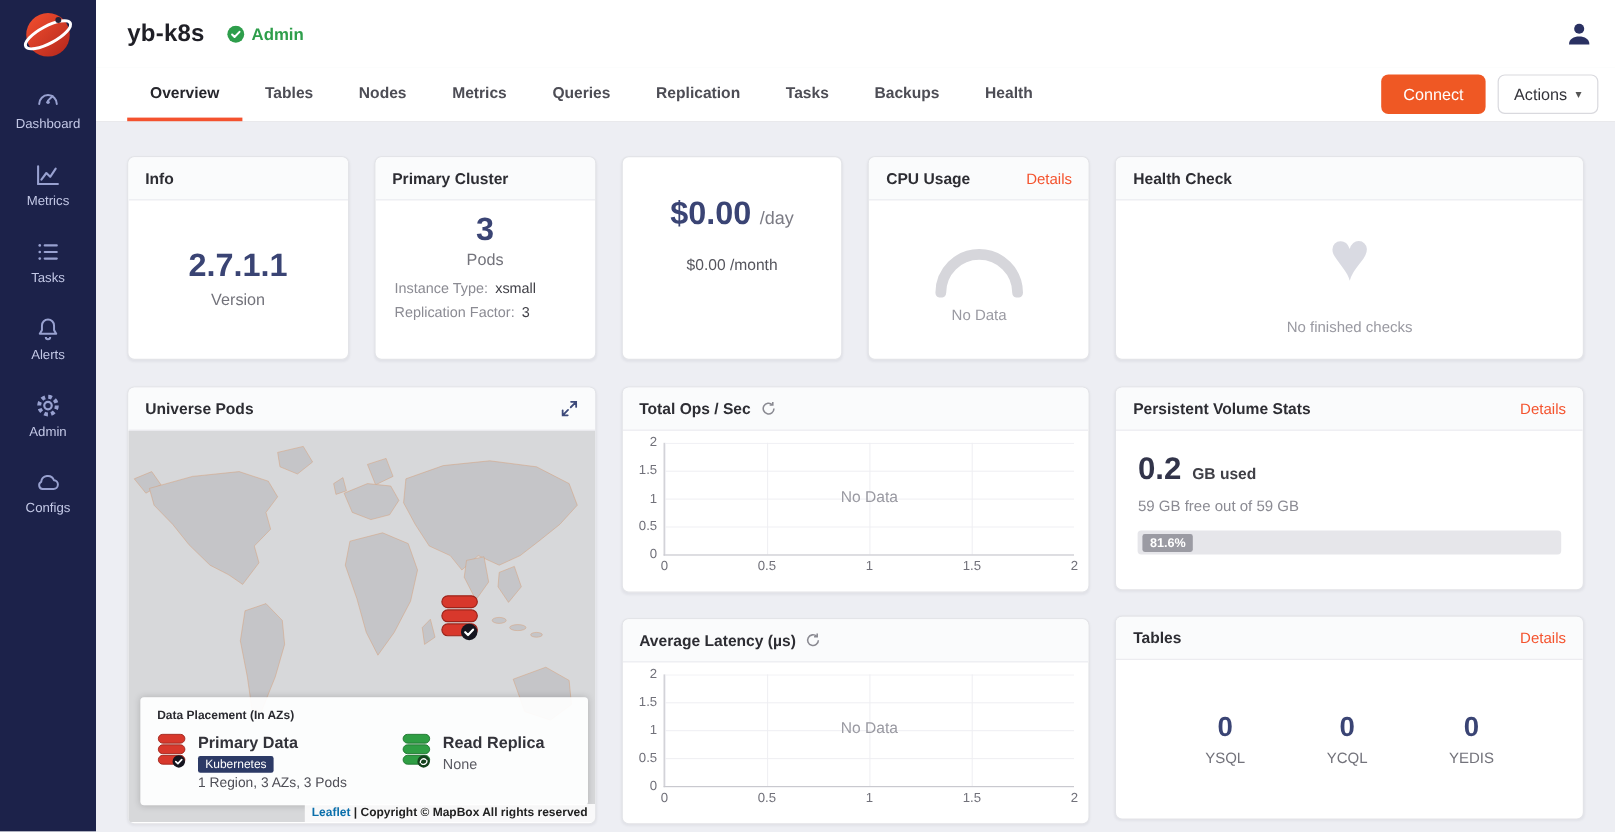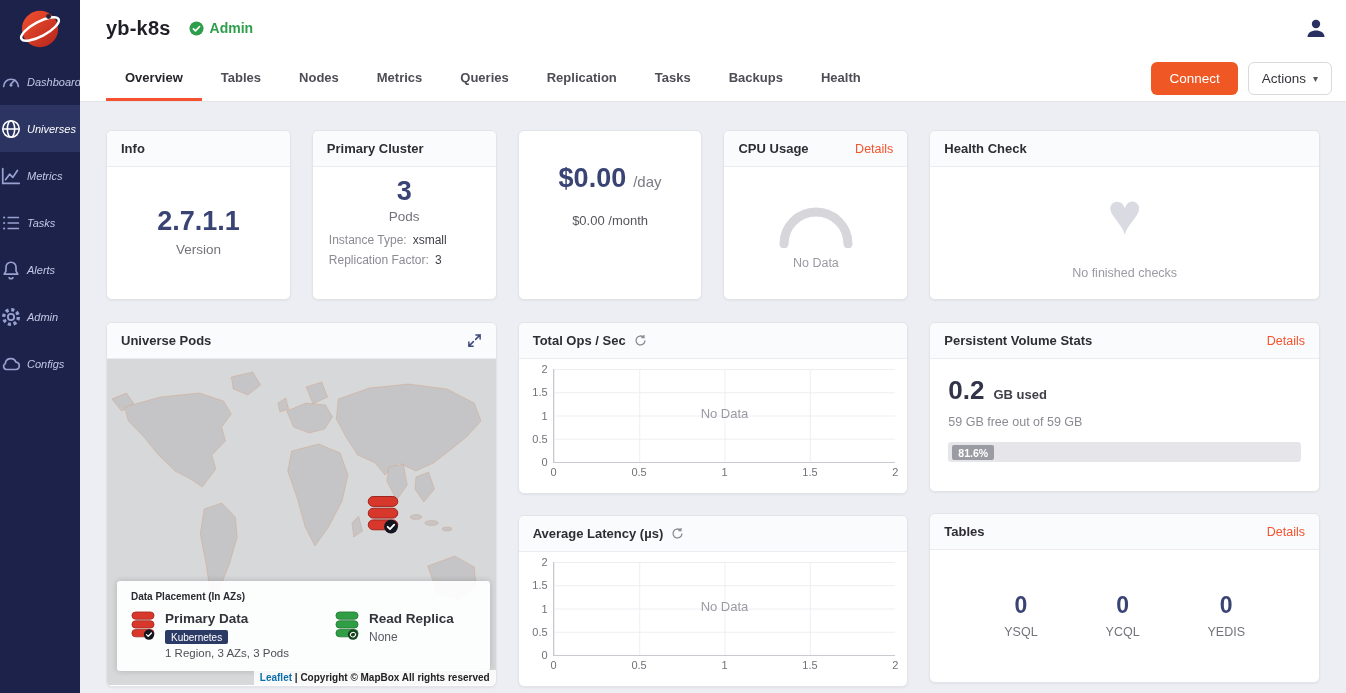--- a/index.html
+++ b/index.html
@@ -3,21 +3,21 @@
 <meta charset="utf-8">
 <style>
   * { box-sizing: border-box; margin: 0; padding: 0; }
   html,body { width:1346px; height:693px; overflow:hidden; }
   body { font-family:"Liberation Sans", sans-serif; background:#edeef3; }
   .app { display:flex; width:1346px; height:693px; }
 
   
   .sidebar { width:80px; flex-shrink:0; background:#1c224a; display:flex; flex-direction:column; }
   .logo-wrap { height:58px; display:flex; align-items:center; justify-content:center; }
-  .side-item { display:flex; flex-direction:row; align-items:center; gap:5px; padding:13px 0 12px; cursor:pointer;font-style:italic; }
+  .side-item { display:flex; flex-direction:column; align-items:center; gap:5px; padding:13px 0 12px; cursor:pointer; }
   .side-item.active { background:#2c3461; }
   .side-icon { color:#98a1d0; height:22px; display:flex; align-items:center; }
   .side-label { font-size:11px; color:#c3c8e6; }
   .side-item.active .side-icon { color:#ffffff; }
   .side-item.active .side-label { color:#ffffff; }
 
   
   .main { flex:1; display:flex; flex-direction:column; min-width:0; }
   .topbar { height:56px; background:#fff; display:flex; align-items:center; padding:0 18px 0 26px; flex-shrink:0; }
   .page-title { font-size:20px; font-weight:bold; color:#1f1f26; letter-spacing:.2px; }
@@ -133,30 +133,20 @@
       <span class="side-icon">
         <svg width="22" height="22" viewBox="0 0 24 24" fill="none" stroke="currentColor" stroke-width="1.8" stroke-linecap="round">
           <path d="M4 17a8 8 0 1 1 16 0"></path>
             <path d="M12 14l4.2-4.2"></path>
             <circle cx="12" cy="15.5" r="1.6" fill="currentColor" stroke="none"></circle>
         </svg>
       </span>
       <span class="side-label">Dashboard</span>
     </div>
 
-    <div class="side-item active">
-      <span class="side-icon">
-        <svg width="22" height="22" viewBox="0 0 24 24" fill="none" stroke="currentColor" stroke-width="1.7">
-          <circle cx="12" cy="12" r="9"></circle>
-            <ellipse cx="12" cy="12" rx="4" ry="9"></ellipse>
-            <path d="M3.5 12h17"></path>
-        </svg>
-      </span>
-      <span class="side-label">Universes</span>
-    </div>
 
     <div class="side-item">
       <span class="side-icon">
         <svg width="22" height="22" viewBox="0 0 24 24" fill="none" stroke="currentColor" stroke-width="1.9" stroke-linecap="round" stroke-linejoin="round">
           <path d="M3 20V4"></path>
             <path d="M3 20h18"></path>
             <path d="M6 16l4.5-6 3.5 3.5L19 6"></path>
         </svg>
       </span>
       <span class="side-label">Metrics</span>

